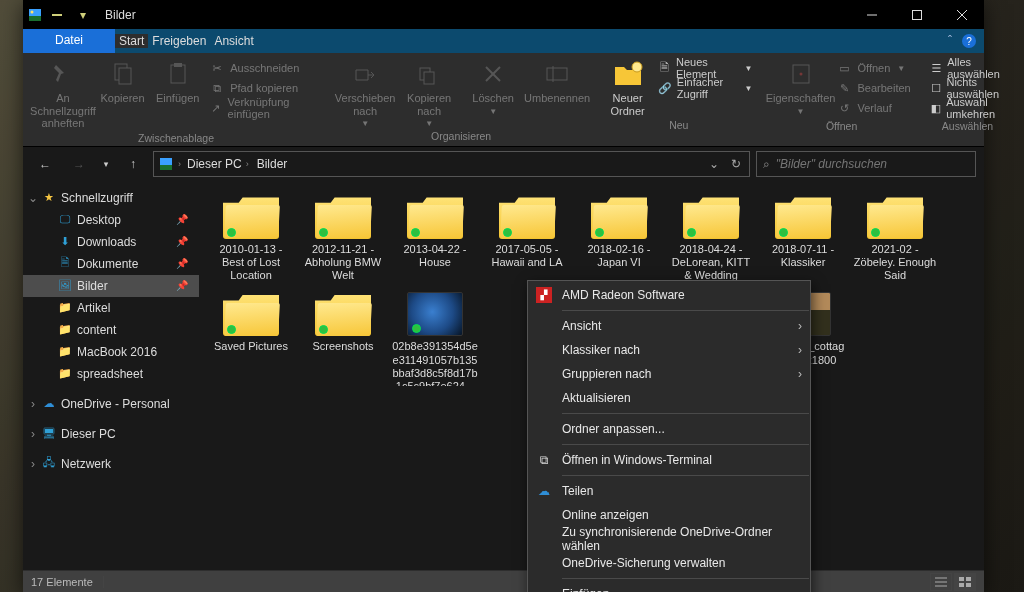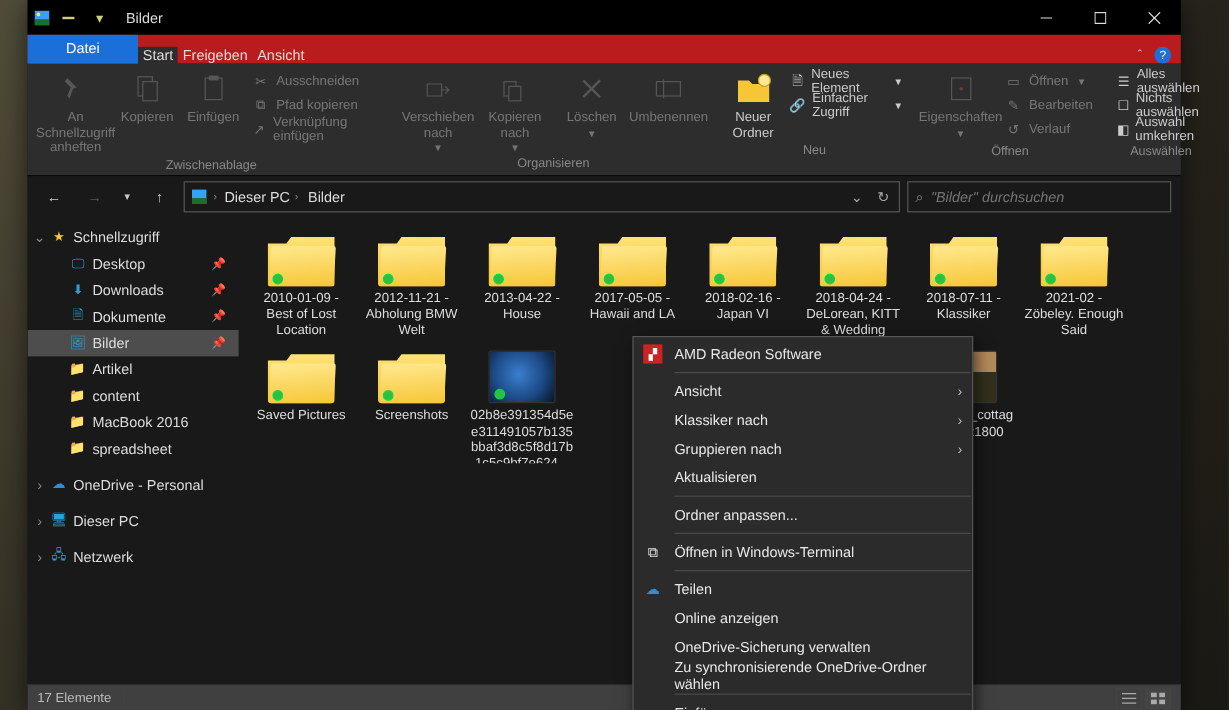--- a/index.html
+++ b/index.html
@@ -11,21 +11,21 @@
 
 .titlebar { height:29px; display:flex; align-items:stretch; background:#000;}
 .titlebar .left { display:flex; align-items:center; gap:2px; padding:0 4px;}
 .tb-icn { width:16px; height:16px; display:inline-flex; align-items:center; justify-content:center; font-size:10px; color:#9cd3ff;}
 .qa { width:24px; display:flex; align-items:center; justify-content:center; color:#bfbfbf;}
 .qa .bar{width:10px;height:2px;background:#cfcf7a;position:relative;}
 .titlebar .title { flex:1; display:flex; align-items:center; padding-left:6px; font-size:12px; color:#ddd;}
 .win-btns { display:flex;}
 .win-btn { width:45px; display:flex; align-items:center; justify-content:center; color:#ddd;}
 
-.ribbon-tabs { height:24px; display:flex; align-items:flex-end; background:#b91c1c;}
+.ribbon-tabs { height:24px; display:flex; align-items:center; background:#0c4a6e;}
 .rt { padding:0 4px; display:flex; align-items:center; font-size:12px; color:#ddd;}
 .rt.file { background:#1a6fd8; color:#fff;}
 .rt.active { background:#2d2d2d;}
 .ribbon-tabs .rspace{flex:1;}
 .rt-help { display:flex; align-items:center; gap:10px; padding:0 8px; color:#9fb8da;}
 
 .ribbon { background:#2d2d2d; padding:3px 6px 2px; display:flex; gap:0; border-bottom:1px solid #000;}
 .rgroup { display:flex; flex-direction:column; align-items:center; padding:0 2px;}
 .rgroup-body{display:flex;align-items:flex-start;}
 .rgroup-label{font-size:10.5px;color:#888;margin-top:2px;}
@@ -403,21 +403,21 @@
     </div>
 
     <div class="content">
       <div class="grid" id="grid">
           <div class="file">
             <div class="folder-ic">
               <div class="back"></div>
               <div class="front"></div>
               <div class="dot"></div>
             </div>
-            <div class="flabel">2010-01-09 - Best of Lost Location</div>
+            <div class="flabel">2010-01-13 - Best of Lost Location</div>
           </div>
           <div class="file">
             <div class="folder-ic">
               <div class="back"></div>
               <div class="front"></div>
               <div class="dot"></div>
             </div>
             <div class="flabel">2012-11-21 - Abholung BMW Welt</div>
           </div>
           <div class="file">
@@ -568,23 +568,23 @@
     </div>
   <div class="ctx-sep"></div>
   <div class="ctx-item">
       <span class="ci-ic" style="color:#2f8ed6;">☁</span>
       <span>Teilen</span>
     </div>
   <div class="ctx-item">
       <span>Online anzeigen</span>
     </div>
   <div class="ctx-item">
+      <span>Zu synchronisierende OneDrive-Ordner wählen</span>
+    </div>
+  <div class="ctx-item">
       <span>OneDrive-Sicherung verwalten</span>
     </div>
-  <div class="ctx-item">
-      <span>Zu synchronisierende OneDrive-Ordner wählen</span>
-    </div>
   <div class="ctx-sep"></div>
   <div class="ctx-item">
       <span>Einfügen</span>
     </div>
 
 </div>
 
 </body></html>

